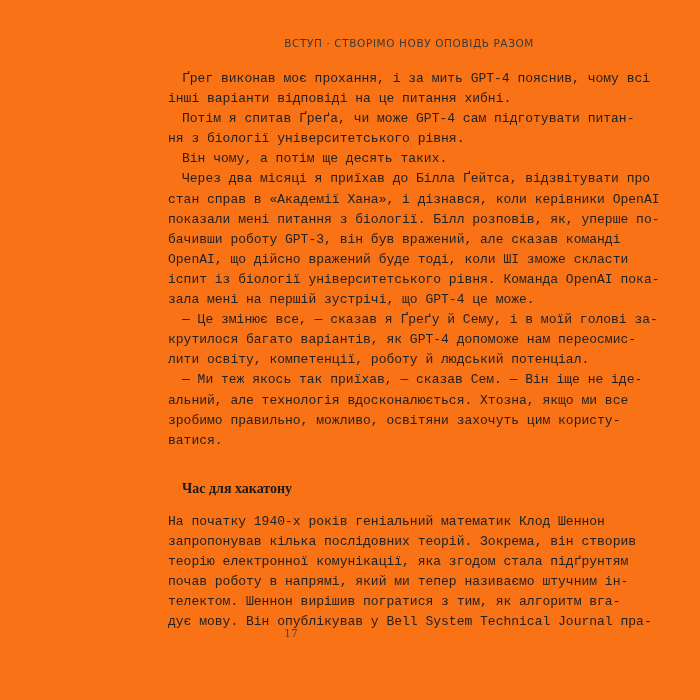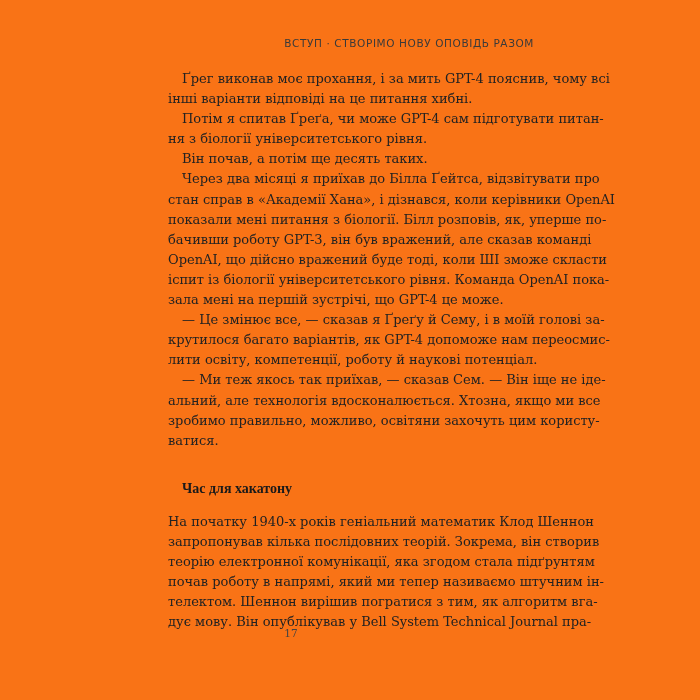--- a/index.html
+++ b/index.html
@@ -7,21 +7,21 @@
   .page { position: absolute; left: 0; top: 0; width: 700px; height: 700px; background: #f97316; }
   .running-head {
     position: absolute; top: 37px; right: 166px;
     font-family: "DejaVu Sans", sans-serif; font-size: 10.5px; letter-spacing: 0.6px;
     color: #3a3a3a; text-transform: none; white-space: nowrap;
   }
   .text-col {
     position: absolute; left: 168px; top: 69px; width: 366px;
     font-family: "DejaVu Serif", serif; font-size: 13px; line-height: 20.1px; color: #222;
   }
-  .line { white-space: nowrap; display: block; text-align: justify; text-align-last: justify; height: 20.1px; overflow: visible; }
+  .line { white-space: nowrap; display: block; text-align: justify; text-align-last: justify; height: 20.1px; overflow: visible; font-family: Liberation Mono, monospace; }
   .line.last { text-align-last: left; }
   .line.indent { padding-left: 14px; }
   .heading {
     font-family: Liberation Serif, serif; font-weight: bold; font-size: 14px;
     color: #1a1a1a; padding-left: 14px; margin-top: 27px; margin-bottom: 12px; height: 22px; line-height: 22px;
   }
   .page-number {
     position: absolute; top: 627px; left: 0; width: 582px; text-align: center;
     font-family: "DejaVu Serif", serif; font-size: 10.5px; color: #444;
   }
@@ -36,35 +36,35 @@
     <div id="section1">
         <div>
           <span class="line indent">Ґрег виконав моє прохання, і за мить GPT-4 пояснив, чому всі</span>
           <span class="line last">інші варіанти відповіді на це питання хибні.</span>
         </div>
         <div>
           <span class="line indent">Потім я спитав Ґреґа, чи може GPT-4 сам підготувати питан-</span>
           <span class="line last">ня з біології університетського рівня.</span>
         </div>
         <div>
-          <span class="line indent last">Він почав, а потім ще десять таких.</span>
+          <span class="line indent last">Він чому, а потім ще десять таких.</span>
         </div>
         <div>
           <span class="line indent">Через два місяці я приїхав до Білла Ґейтса, відзвітувати про</span>
           <span class="line">стан справ в «Академії Хана», і дізнався, коли керівники OpenAI</span>
           <span class="line">показали мені питання з біології. Білл розповів, як, уперше по-</span>
           <span class="line">бачивши роботу GPT-3, він був вражений, але сказав команді</span>
           <span class="line">OpenAI, що дійсно вражений буде тоді, коли ШІ зможе скласти</span>
           <span class="line">іспит із біології університетського рівня. Команда OpenAI пока-</span>
           <span class="line last">зала мені на першій зустрічі, що GPT-4 це може.</span>
         </div>
         <div>
           <span class="line indent">— Це змінює все, — сказав я Ґреґу й Сему, і в моїй голові за-</span>
           <span class="line">крутилося багато варіантів, як GPT-4 допоможе нам переосмис-</span>
-          <span class="line last">лити освіту, компетенції, роботу й наукові потенціал.</span>
+          <span class="line last">лити освіту, компетенції, роботу й людський потенціал.</span>
         </div>
         <div>
           <span class="line indent">— Ми теж якось так приїхав, — сказав Сем. — Він іще не іде-</span>
           <span class="line">альний, але технологія вдосконалюється. Хтозна, якщо ми все</span>
           <span class="line">зробимо правильно, можливо, освітяни захочуть цим користу-</span>
           <span class="line last">ватися.</span>
         </div>
       </div>
     <div class="heading">Час для хакатону</div>
     <div id="section2">

